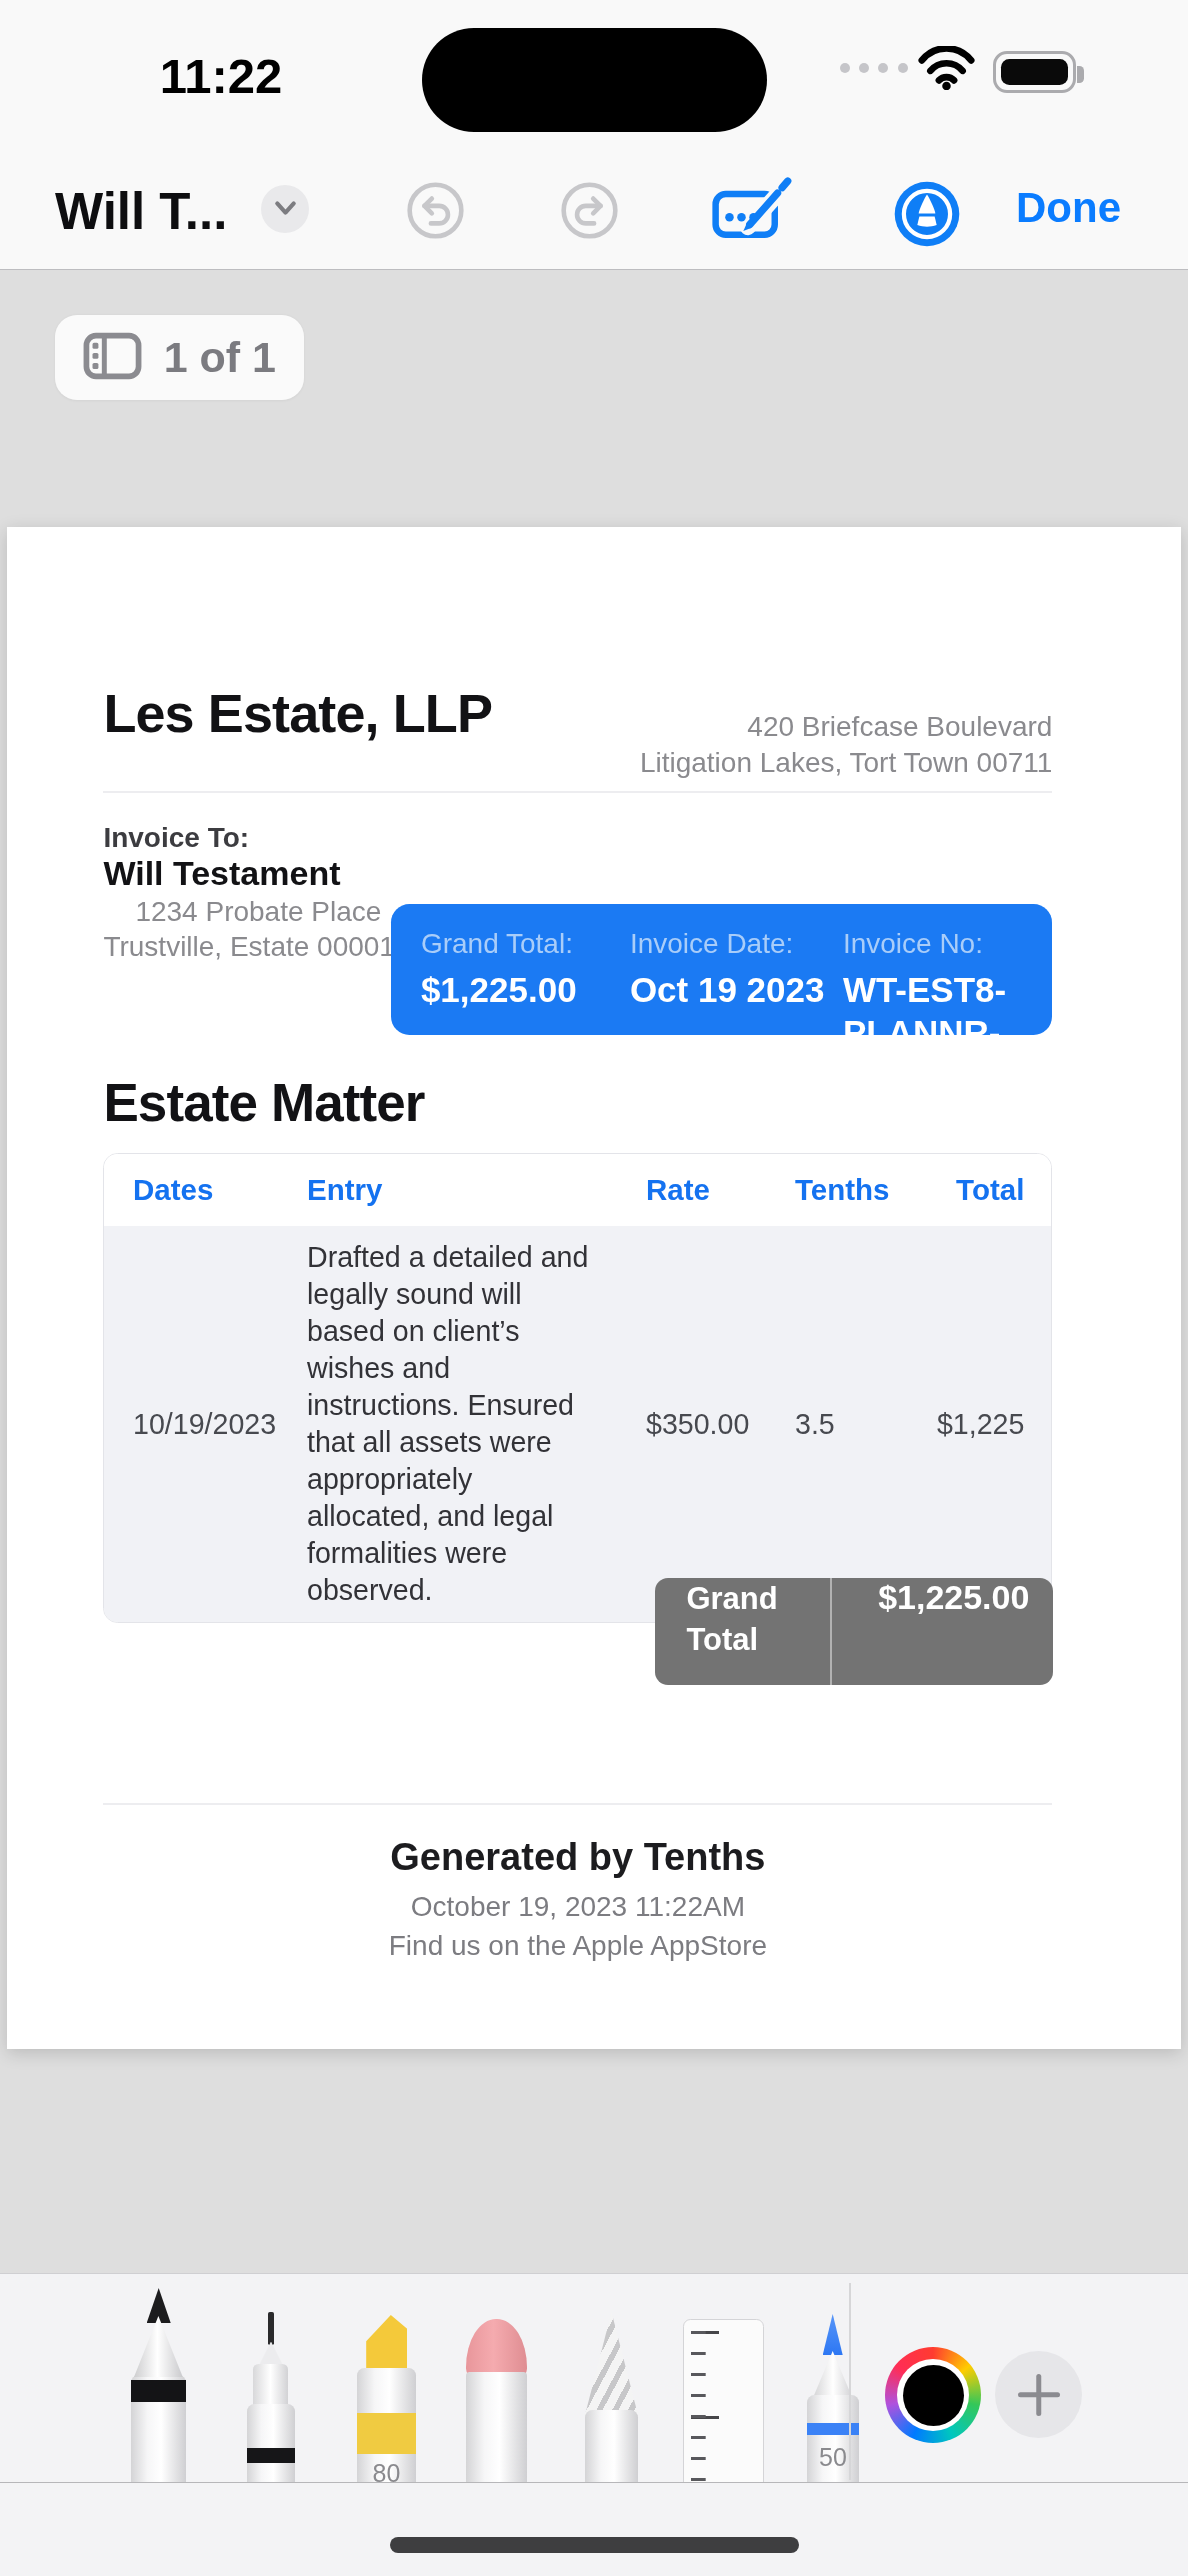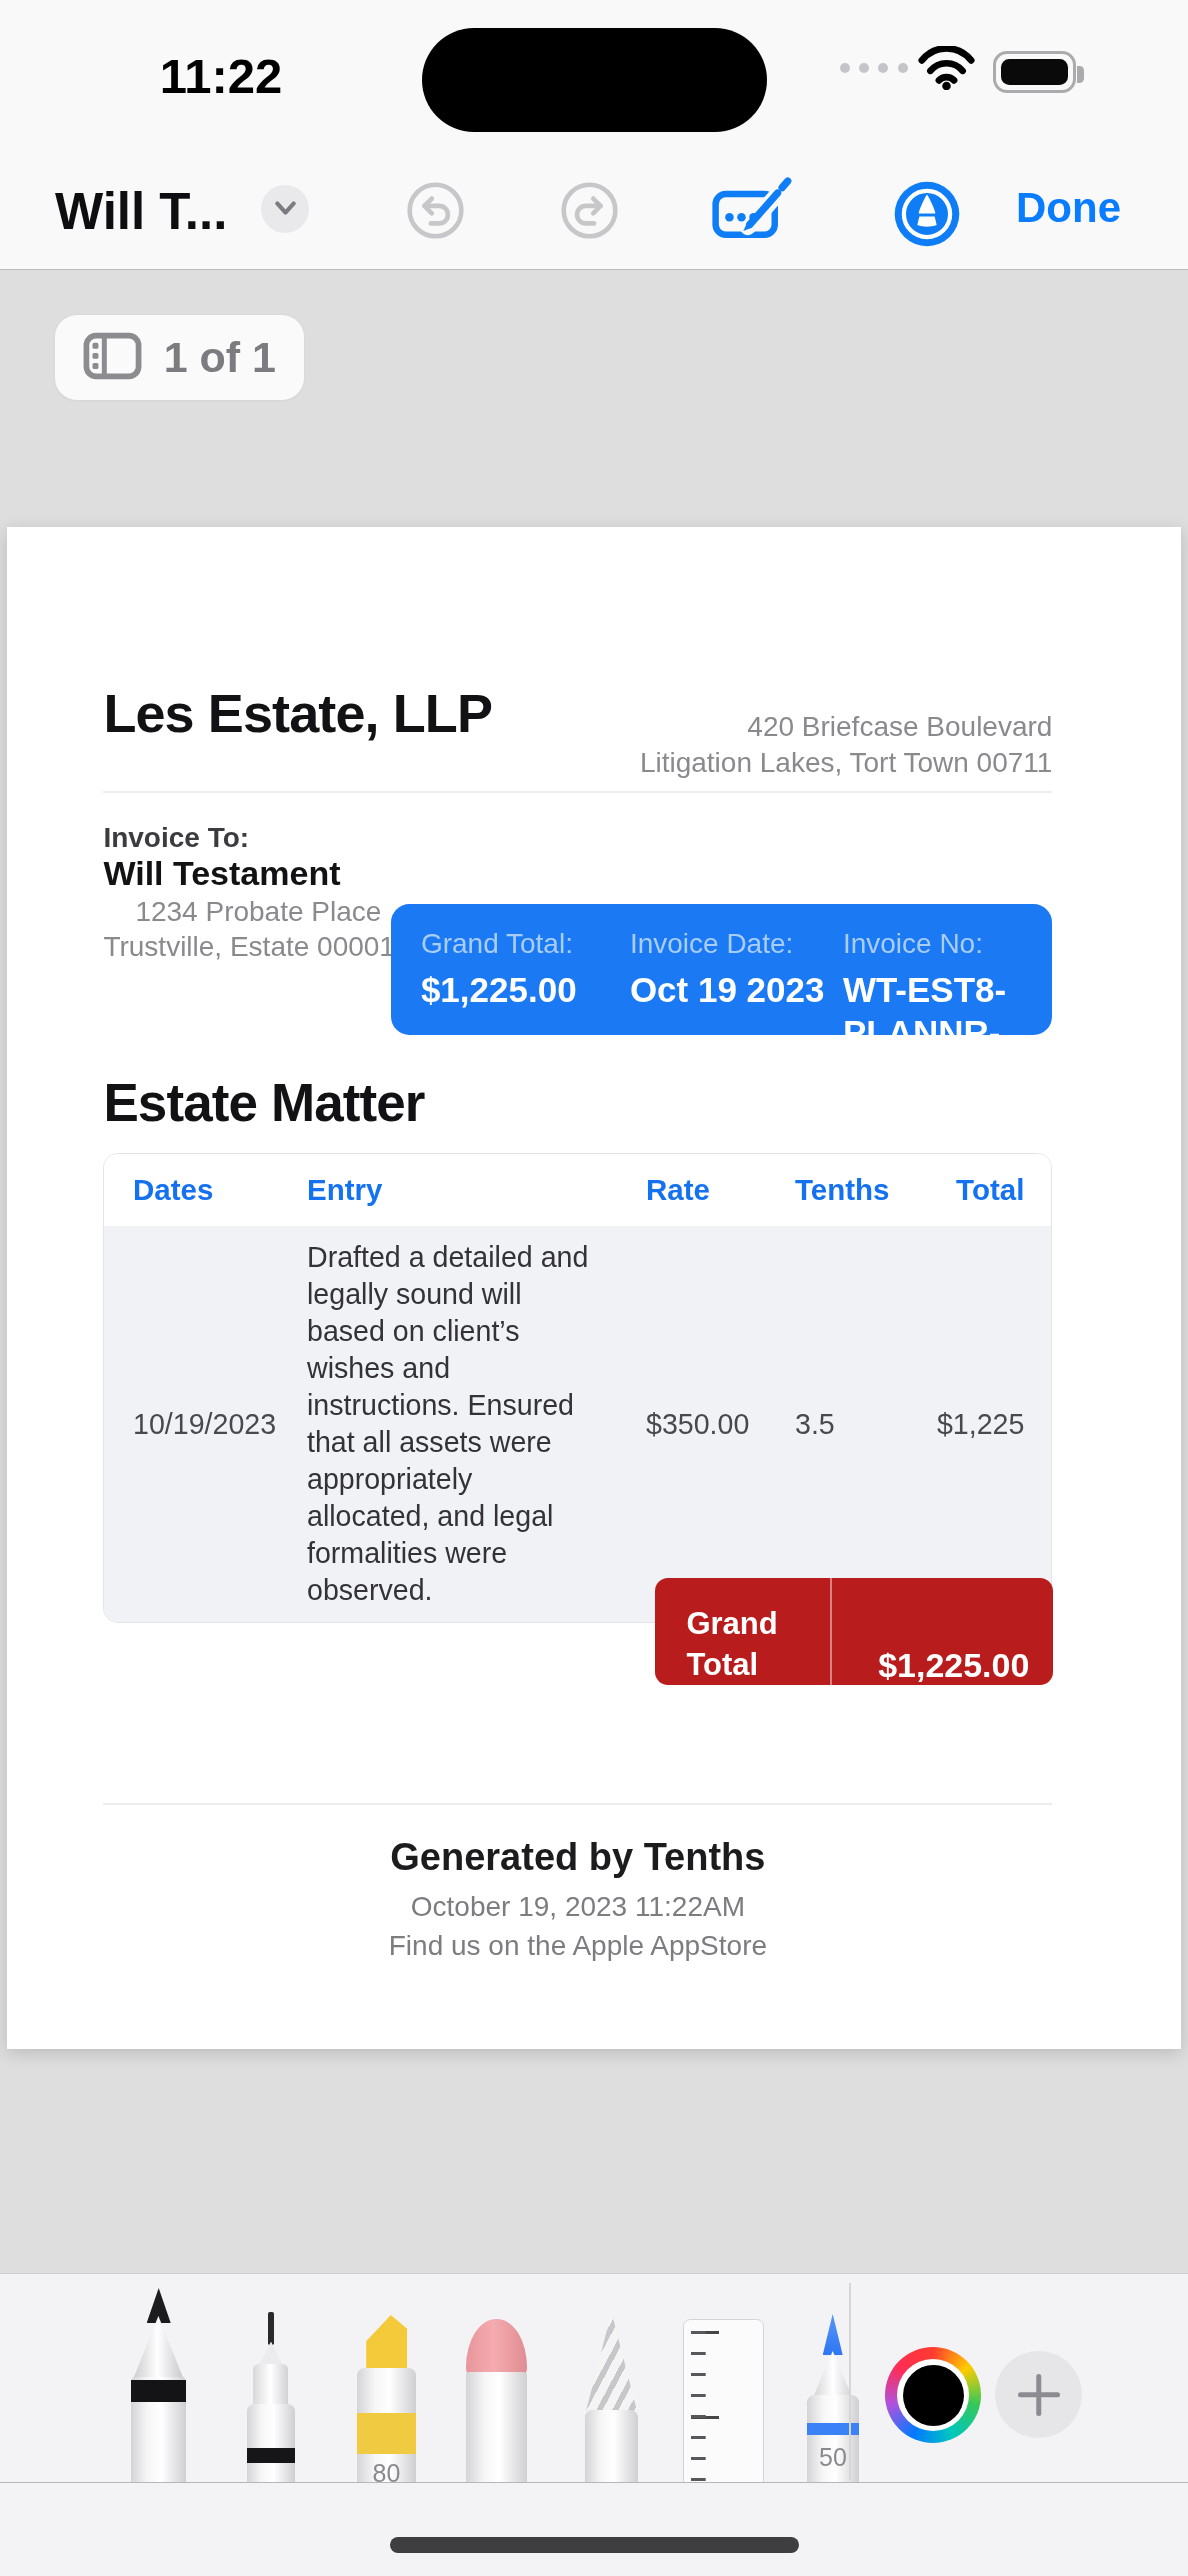--- a/index.html
+++ b/index.html
@@ -49,21 +49,21 @@
   .sum-value{font-size:35px;font-weight:bold;color:#fff;margin-top:8.3px;line-height:43px;}
   .matter{position:absolute;left:96px;top:545px;font-size:53px;font-weight:bold;color:#121215;letter-spacing:-0.9px;}
   .table{position:absolute;left:96px;top:626px;width:949px;border:1.8px solid #e3e4e9;border-radius:14.7px;overflow:hidden;background:#fff;}
   .thead{display:flex;align-items:center;height:72px;padding:0 27px 0 28.6px;background:#fff;}
   .thead span{font-size:29.5px;font-weight:bold;color:#1472f0;}
   .trow{display:flex;align-items:center;min-height:319px;padding:13px 27px 13px 28.6px;background:#f1f2f6;}
   .c-dates{width:174px;} .c-entry{width:339px;padding-right:52px;} .c-rate{width:149px;} .c-tenths{width:138px;}
   .c-total{flex:1;text-align:right;}
   .trow span{font-size:28.6px;color:#47494f;}
   .trow .c-entry{font-size:28.6px;color:#323237;line-height:37px;}
-  .grand{position:absolute;left:648px;top:1051px;width:398px;height:107px;border-radius:13px;background:#b91c1c;display:flex;align-items:flex-end;}
+  .grand{position:absolute;left:648px;top:1051px;width:398px;height:107px;border-radius:13px;background:#737373;display:flex;align-items:flex-start;}
   .grand .g-label{width:175px;padding-left:31px;font-size:31px;font-weight:bold;color:#fff;line-height:41px;}
   .grand .g-div{width:1.8px;align-self:stretch;background:rgba(255,255,255,.45);}
   .grand .g-value{flex:1;text-align:right;padding-right:24px;font-size:34px;font-weight:bold;color:#fff;}
   .footer{position:absolute;left:96px;right:129px;top:1309px;text-align:center;}
   .f1{font-size:38px;font-weight:bold;color:#1c1c1f;}
   .f2{margin-top:12px;font-size:28px;color:#7c7c81;}
   .f3{margin-top:7px;font-size:28px;color:#7c7c81;}
   
   .toolbar{position:absolute;left:0;top:2273px;width:1188px;height:303px;background:#f3f3f5;border-top:0.9px solid #cfcfd2;}
   .tools-area{position:absolute;left:0;top:0;width:1188px;height:209px;overflow:hidden;}

